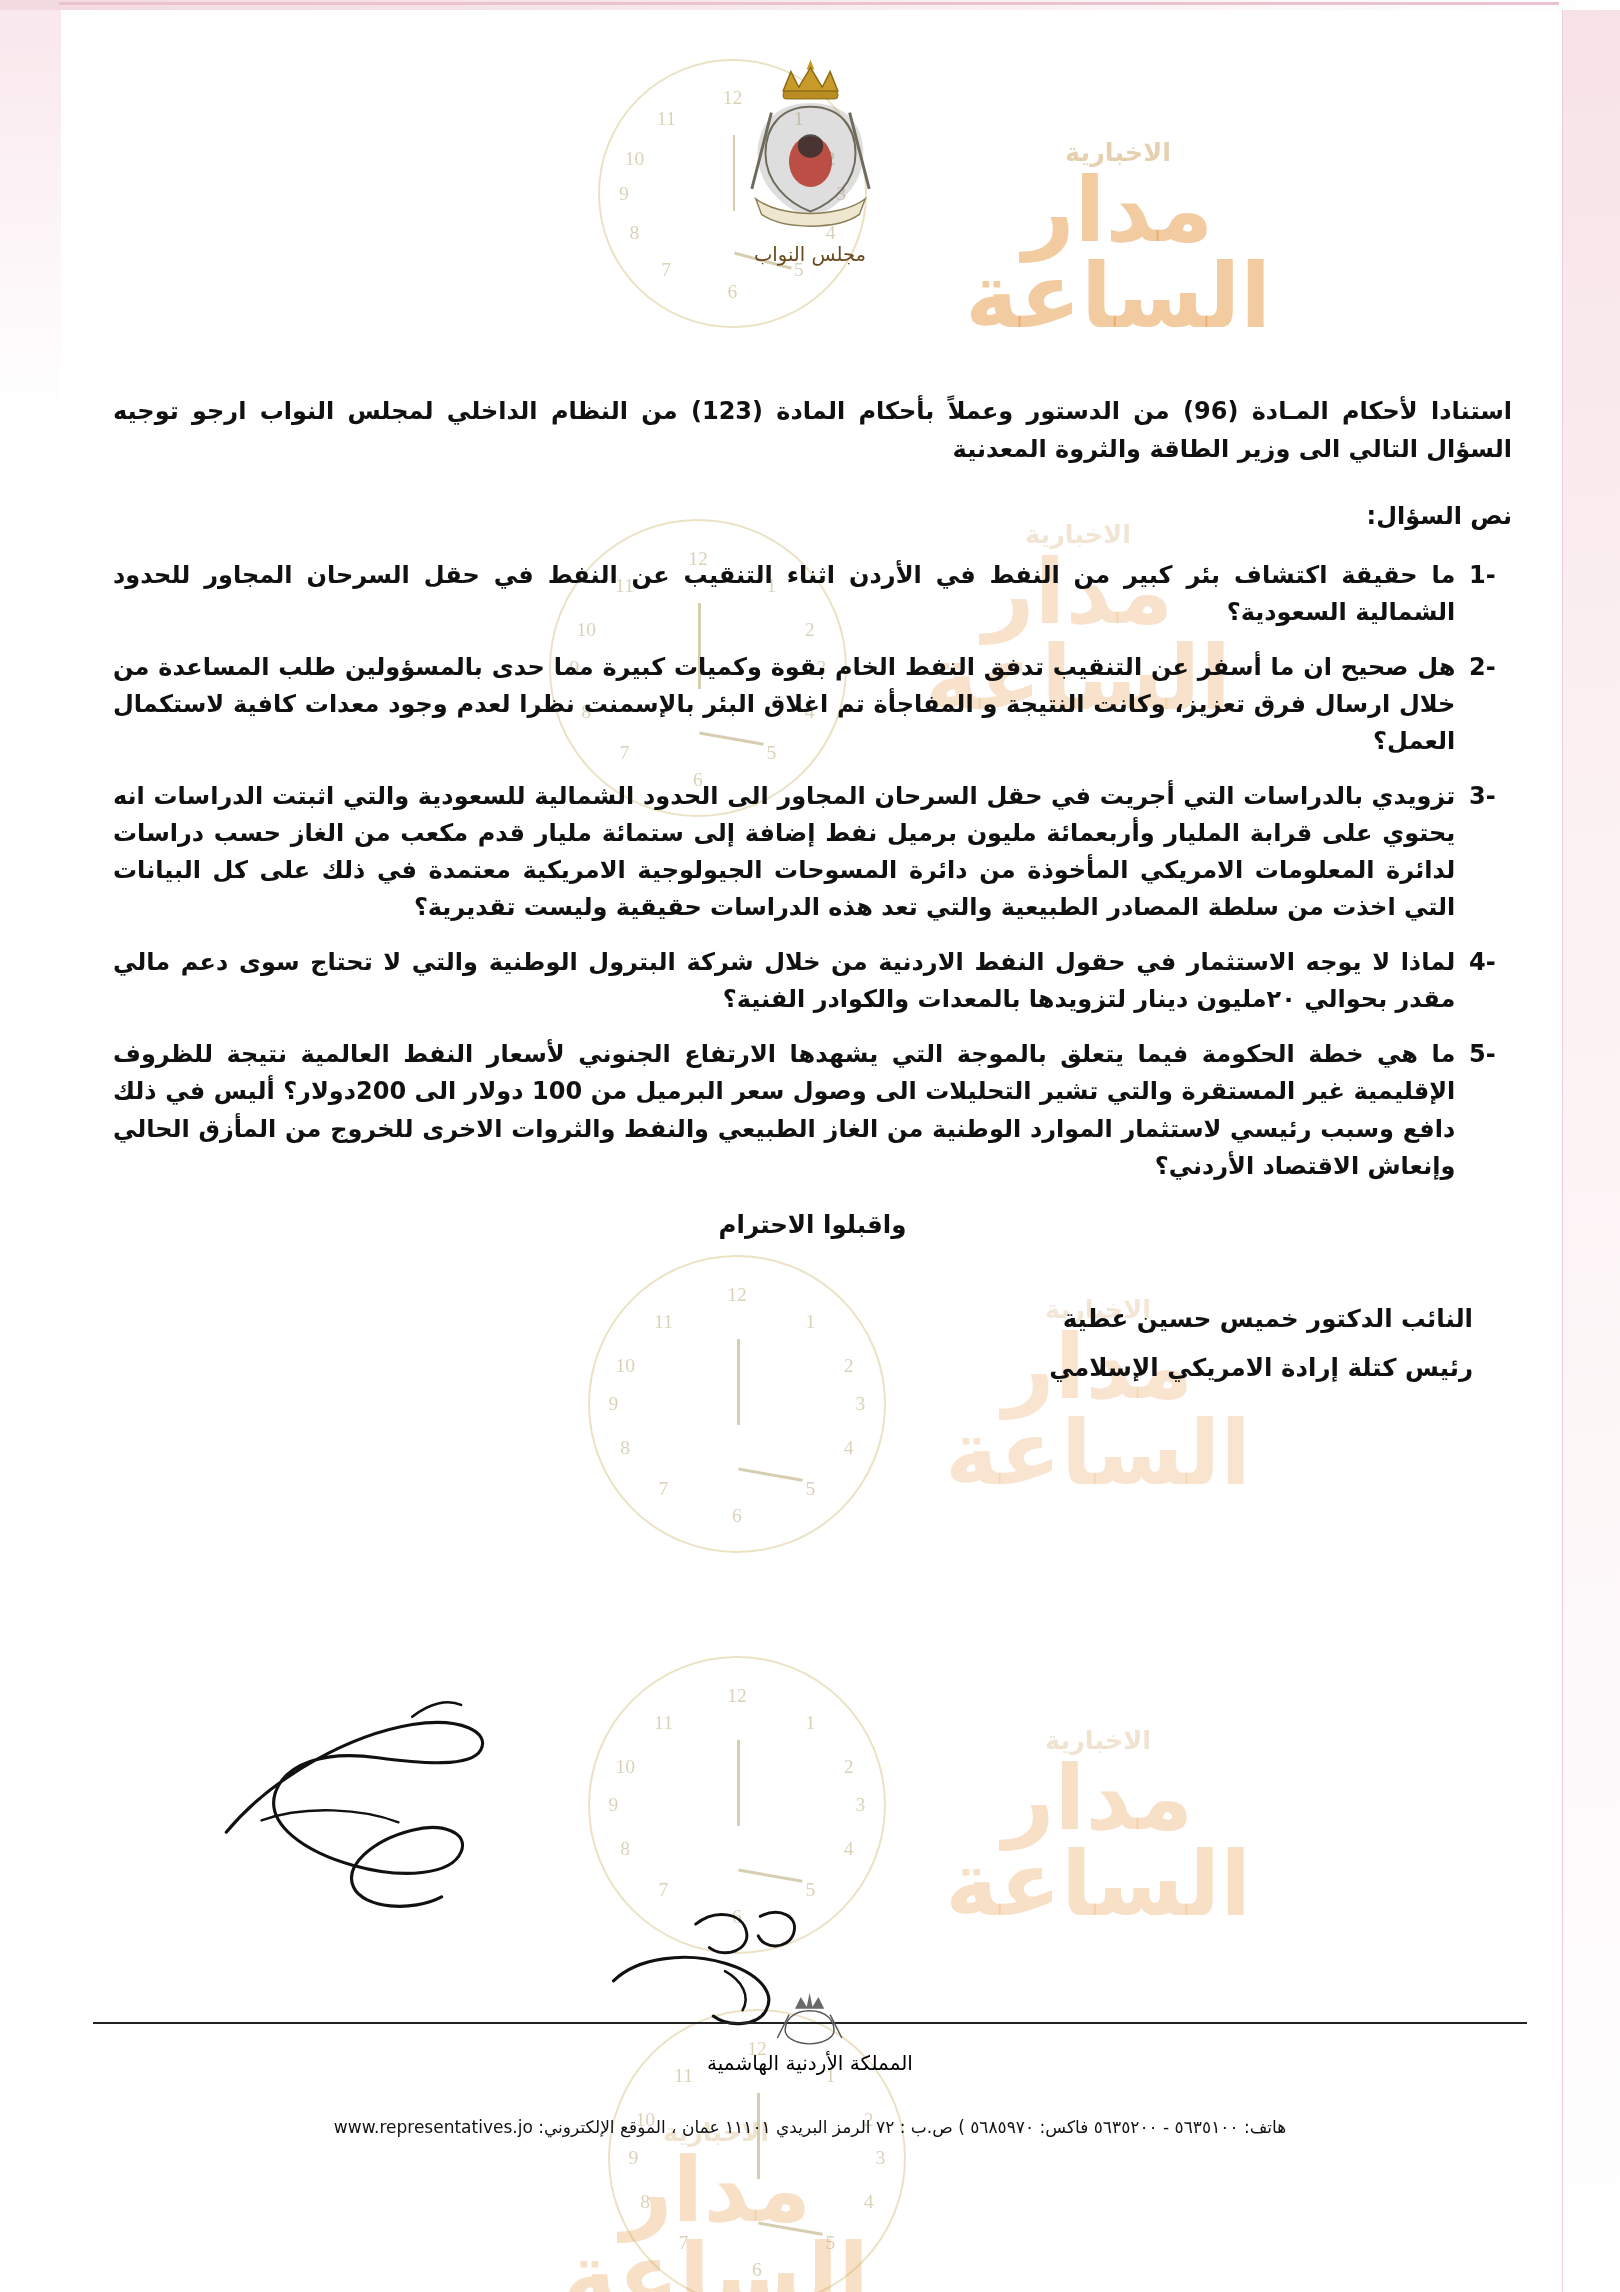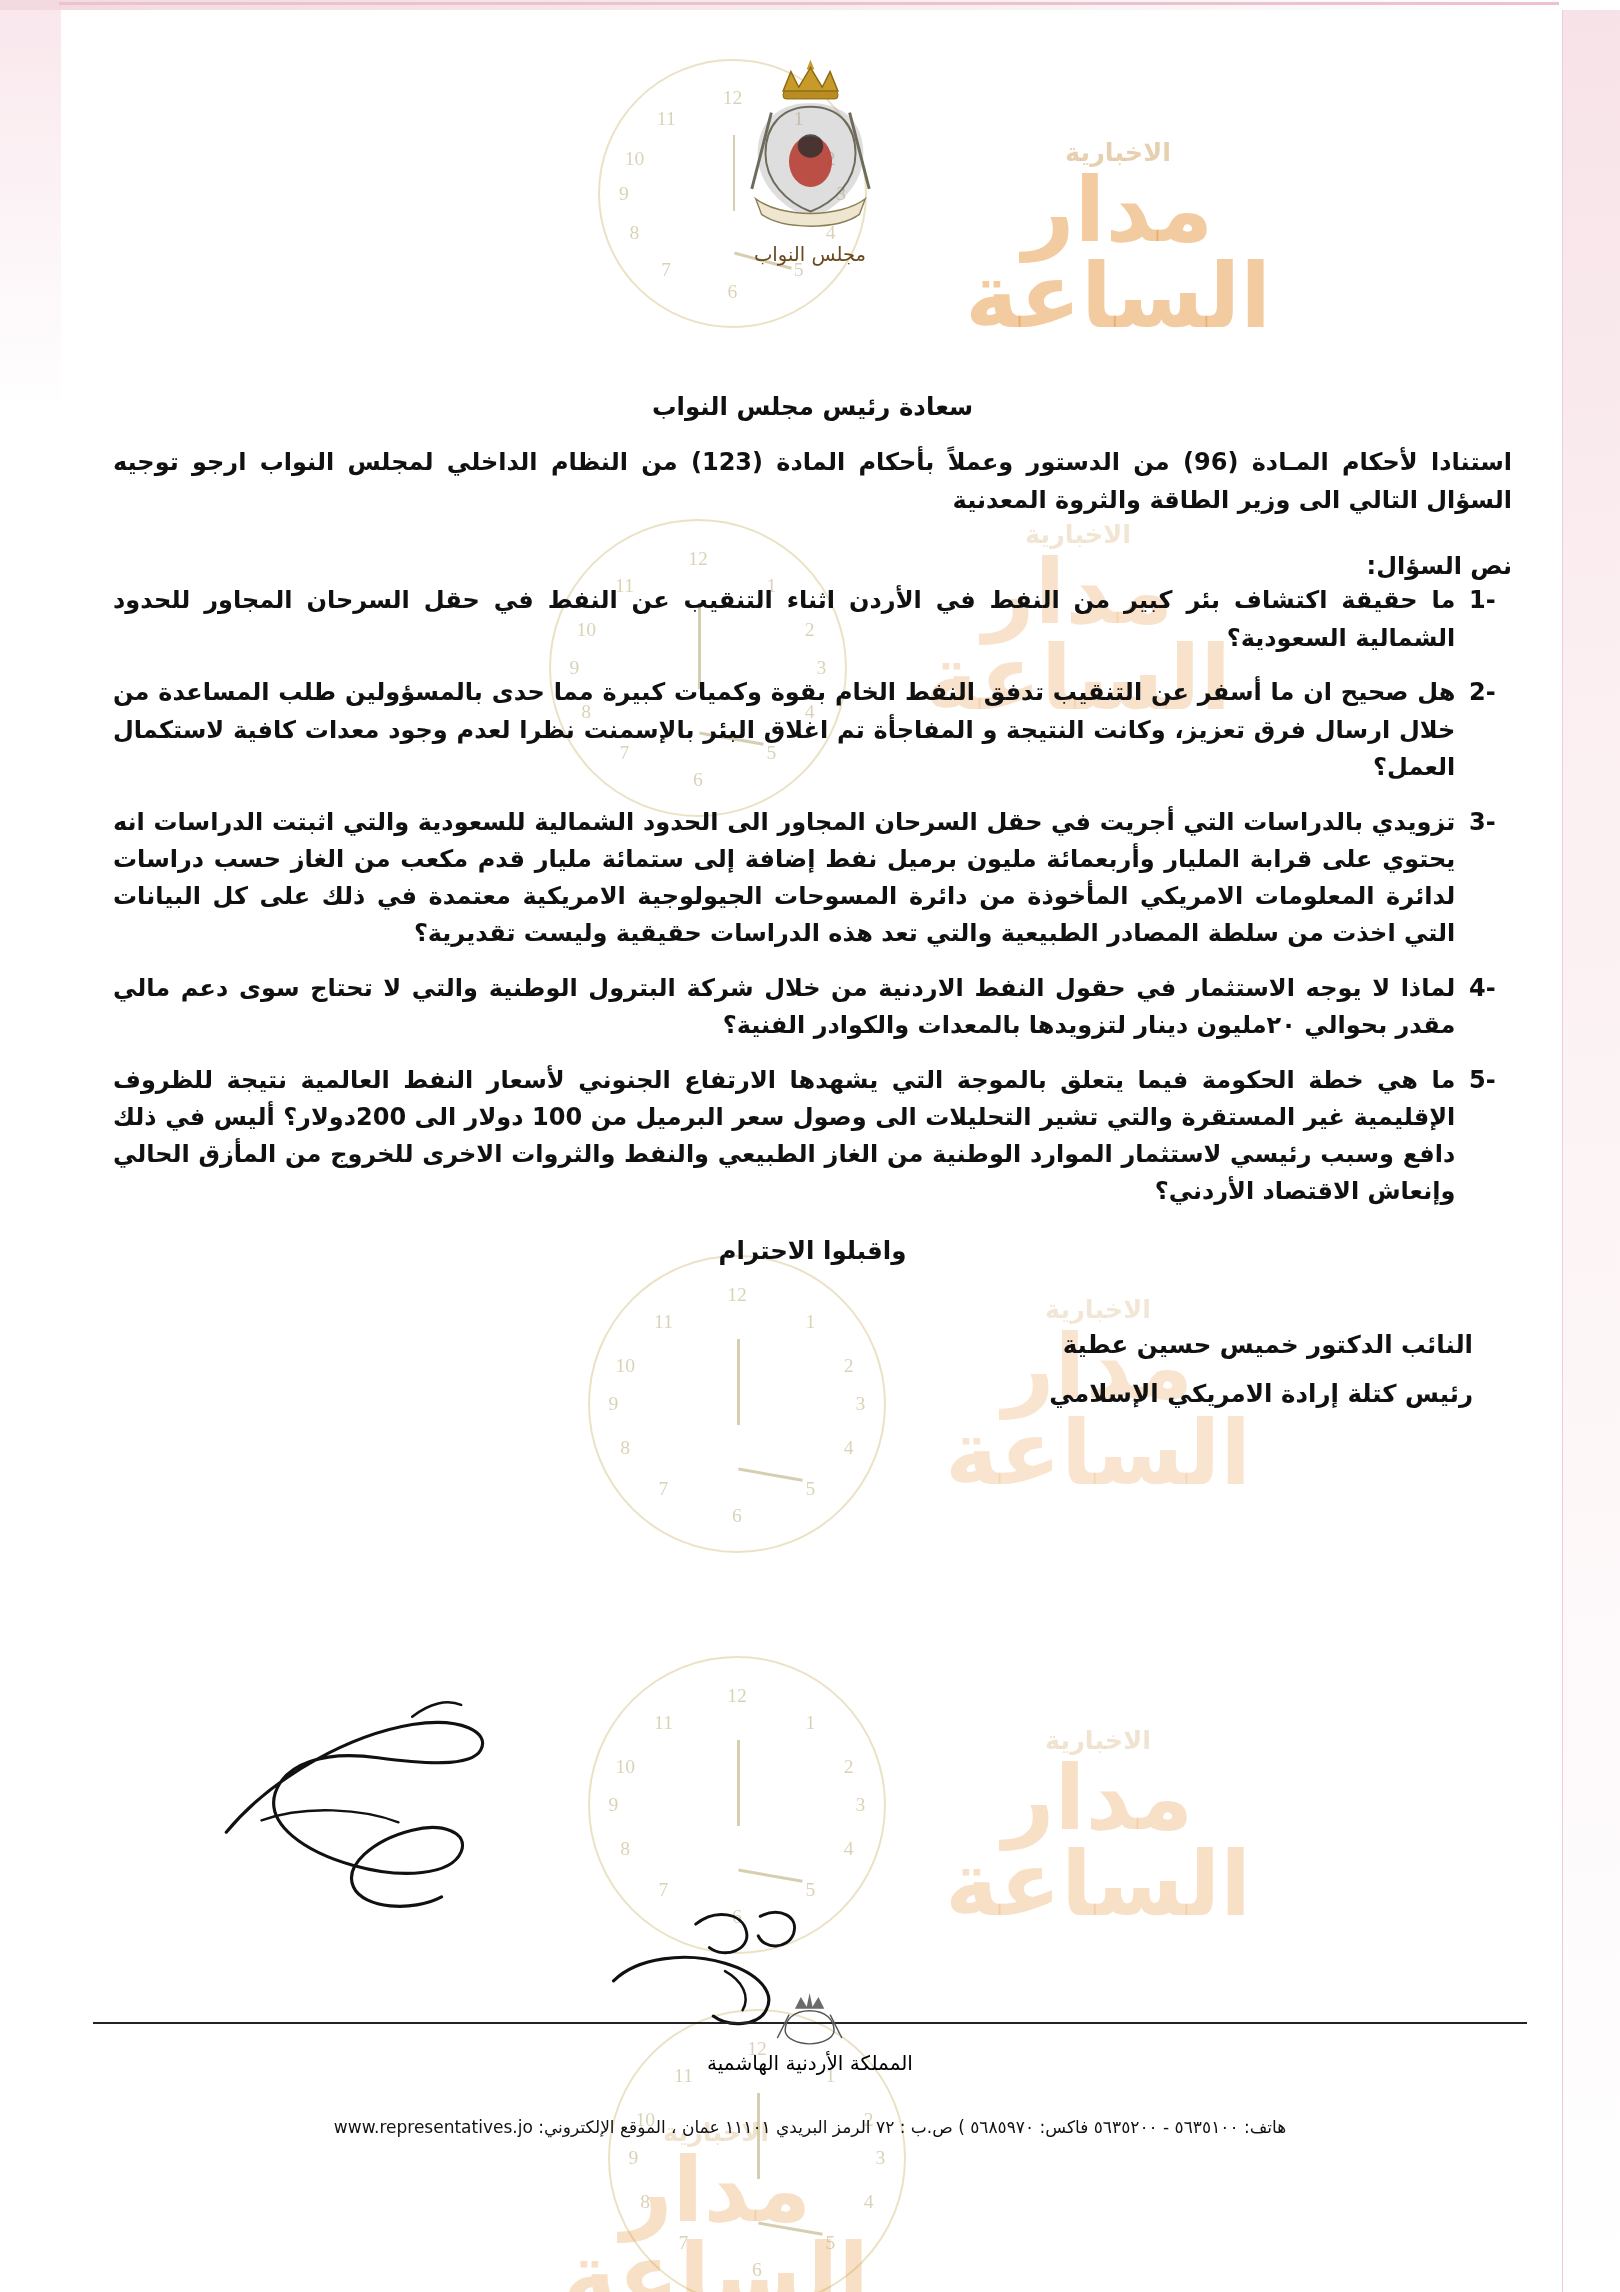--- a/index.html
+++ b/index.html
@@ -126,21 +126,21 @@
     font-size: 24px;
     font-weight: bold;
     line-height: 1.6;
     text-align: justify;
     text-align-last: right;
     margin-bottom: 33px;
   }
   .q-lead {
     font-size: 24px;
     font-weight: bold;
-    margin-bottom: 2px;
+    margin-bottom: 27px;
   }
   ol.questions {
     list-style: none;
     margin: 0;
     padding: 0;
   }
   ol.questions li {
     display: flex;
     flex-direction: row;
     gap: 13.7px;
@@ -367,21 +367,20 @@
 
       <line x1="60" y1="62" x2="40" y2="140" stroke="#6f6b5c" stroke-width="3"></line>
       <line x1="140" y1="62" x2="160" y2="140" stroke="#6f6b5c" stroke-width="3"></line>
 
       <path d="M44 150 C70 170 130 170 156 150 L150 166 C128 182 72 182 50 166 Z" fill="#efe6cf" stroke="#8a7e55" stroke-width="1.5"></path>
     </svg>
     <div class="emblem-caption">مجلس النواب</div>
   </div>
 
   <div class="doc-body">
-    <div class="salutation">سعادة رئيس مجلس النواب</div>
     <div class="intro">استنادا لأحكام المـادة (96) من الدستور وعملاً بأحكام المادة (123) من النظام الداخلي لمجلس النواب ارجو توجيه السؤال التالي الى وزير الطاقة والثروة المعدنية</div>
     <div class="q-lead">نص السؤال:</div>
 
     <ol class="questions">
       <li>
         <span class="num">1-</span>
         <span class="txt">ما حقيقة اكتشاف بئر كبير من النفط في الأردن اثناء التنقيب عن النفط في حقل السرحان المجاور للحدود الشمالية السعودية؟</span>
       </li>
       <li>
         <span class="num">2-</span>

